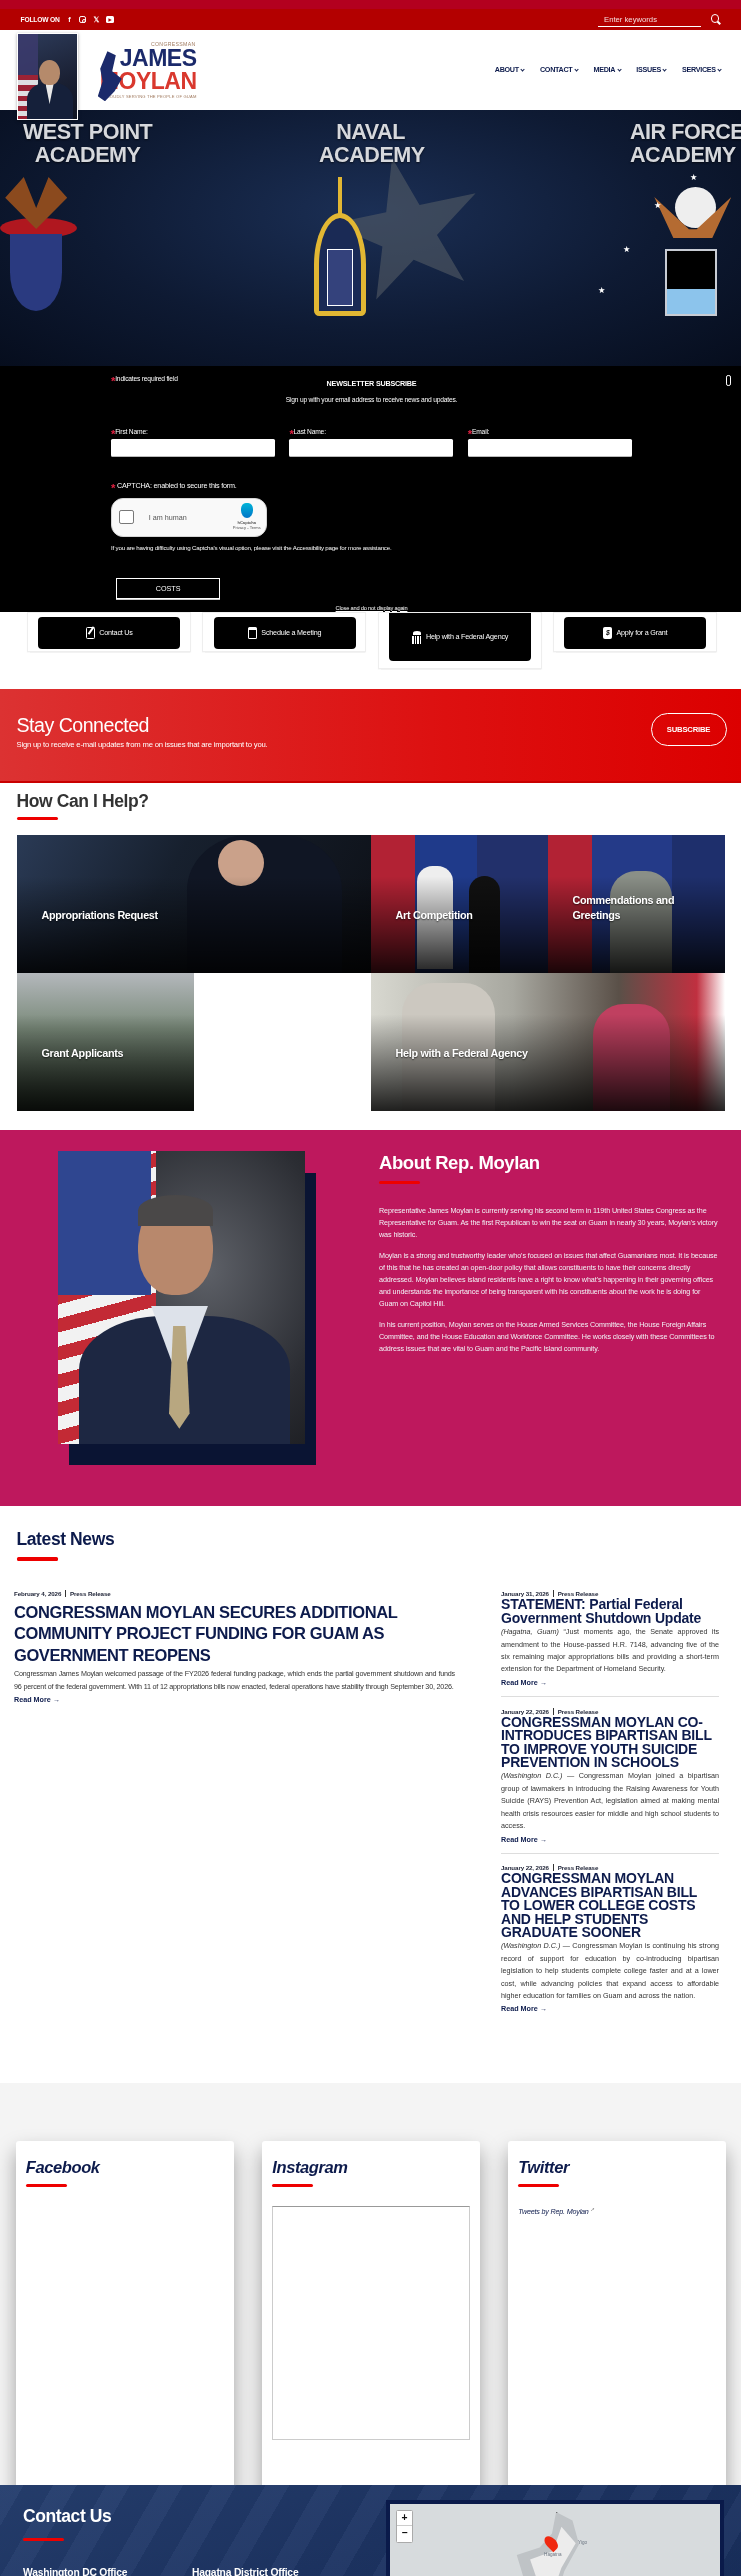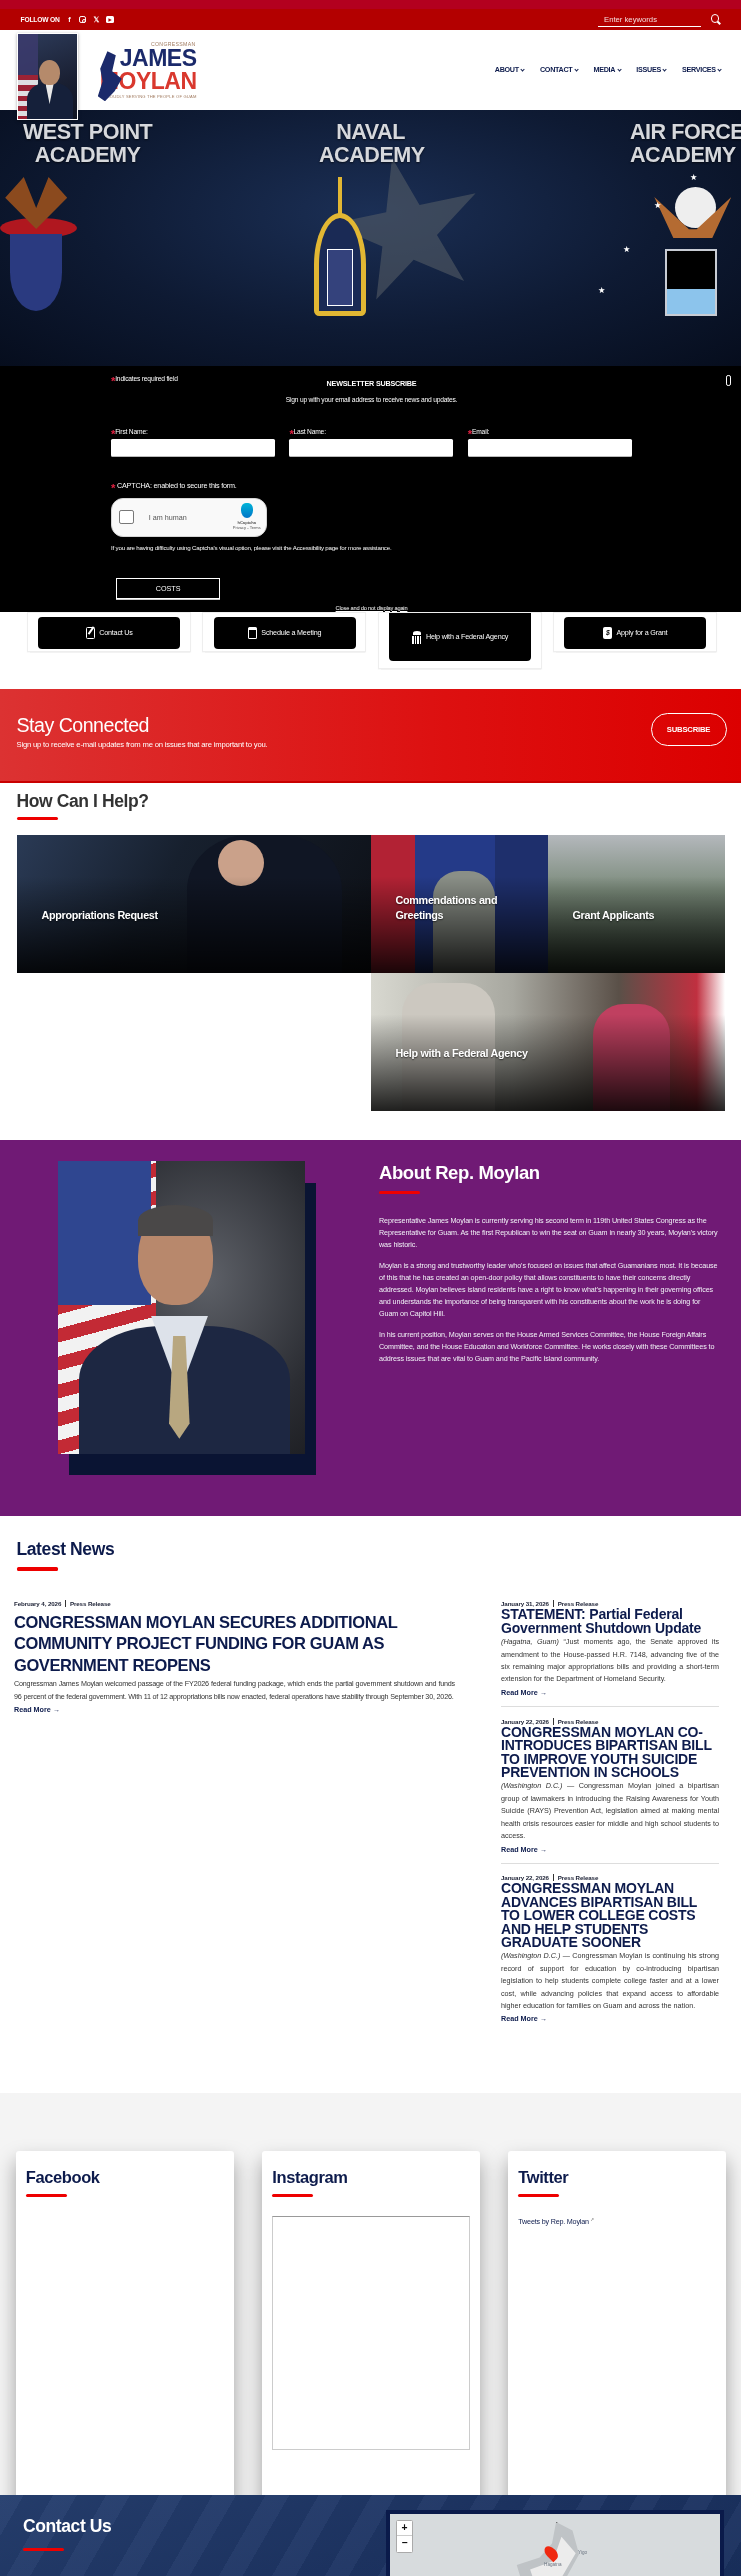--- a/index.html
+++ b/index.html
@@ -122,21 +122,21 @@
   .t-comm { background: linear-gradient(90deg, #b22234 0 25%, #243a88 25% 70%, #1e2f6c 70%); }
   .t-comm .p1 { position: absolute; left: 62px; top: 36px; width: 62px; height: 103px; background: #8a8f87; border-radius: 26px 26px 0 0; }
   .t-flags { background: linear-gradient(180deg, #2a2a2a 0%, #3d3b38 100%); }
   .t-flags .crowd { position: absolute; left: 0; right: 0; top: 15.5px; height: 124px; background: repeating-linear-gradient(90deg, #6b5e58 0 15.5px, #3a3a45 15.5px 23px, #9a9a9a 23px 36px); opacity: .8; }
   .t-grant { background: linear-gradient(180deg, #b4b8bc 0%, #7a8a7a 40%, #3a4a3a 100%); }
   .t-fedagency { grid-column: 3 / 5; background: linear-gradient(90deg, #d8d8d0 0%, #a8a8a0 40%, #5a5048 70%, #c03040 92%, #fff 100%); }
   .t-fedagency .p1 { position: absolute; left: 31px; top: 10.3px; width: 93px; height: 128px; background: #ccc8c0; border-radius: 31px 31px 0 0; }
   .t-fedagency .p2 { position: absolute; left: 222px; top: 31px; width: 77px; height: 107px; background: #c04060; border-radius: 31px 31px 0 0; }
 
   
-  .about { margin-top: 14px; height: 376px; background: #701a75; position: relative; color: #fff; }
+  .about { margin-top: 4px; height: 376px; background: #be185d; position: relative; color: #fff; }
   .about-photo-shadow { position: absolute; left: 69px; top: 43px; width: 247px; height: 292px; background: #0a1433; }
   .about-photo { position: absolute; left: 58px; top: 20.6px; width: 247px; height: 293px; background: radial-gradient(ellipse at 60% 40%, #5e6168 0%, #2b2d33 60%, #17181c 100%); overflow: hidden; }
   .about-photo .flag { position: absolute; left: 0; top: 0; width: 98px; height: 293px; background: repeating-linear-gradient(165deg, #c32a35 0 13.4px, #f2f2f2 13.4px 27px); }
   .about-photo .flag::before { content: ""; position: absolute; left: 0; top: 0; width: 93px; height: 144px; background: #2f4690; }
   .about-photo .suit { position: absolute; left: 20.6px; top: 165px; width: 211px; height: 134px; background: #1d2742; border-radius: 40% 40% 0 0; }
   .about-photo .shirt { position: absolute; left: 93px; top: 155px; width: 57px; height: 77px; background: #dde2ea; clip-path: polygon(0 0, 100% 0, 50% 100%); }
   .about-photo .tie { position: absolute; left: 111px; top: 175px; width: 20.6px; height: 103px; background: #b8a780; clip-path: polygon(20% 0, 80% 0, 100% 85%, 50% 100%, 0 85%); }
   .about-photo .head { position: absolute; left: 80px; top: 46px; width: 75px; height: 98px; background: #b8886c; border-radius: 50% 50% 45% 45%; }
   .about-photo .hair { position: absolute; left: 80px; top: 44px; width: 75px; height: 31px; background: #4a4848; border-radius: 50% 50% 0 0; }
   .about-text { position: absolute; left: 379px; top: 21.6px; width: 340px; }
@@ -156,21 +156,21 @@
   .news-feature p { font-size: 7.2px; line-height: 12.4px; color: #333; text-align: justify; margin-top: 2.1px; letter-spacing: -0.2px; }
   .readmore { display: inline-block; font-size: 7.2px; font-weight: bold; color: #0d1b4c; margin-top: 2.1px; cursor: pointer; }
   .news-side { position: absolute; left: 501px; top: 84px; width: 218px; }
   .side-item { padding-bottom: 9.3px; margin-bottom: 10.3px; border-bottom: 0.5px solid #ddd; }
   .side-item:last-child { border-bottom: none; }
   .side-item h4 { font-size: 14px; line-height: 13.4px; color: #0d1b4c; font-weight: bold; margin-top: 1px; letter-spacing: -0.2px; cursor: pointer; }
   .side-item p { font-size: 7.2px; line-height: 12.4px; color: #333; text-align: justify; margin-top: 1px; }
   .side-item em { font-style: italic; }
 
   
-  .social { background: #f4f4f4; height: 402px; position: relative; }
+  .social { background: #f4f4f4; height: 402px; position: relative; font-style: italic; }
   .feed-card { position: absolute; top: 58px; width: 218px; height: 355px; background: #fff; border-radius: 3.1px; box-shadow: 0 10.3px 20.6px rgba(0,0,0,.35); padding: 16.5px 10.3px; }
   .feed-card .sec-title { color: #0d1b4c; font-size: 16.5px; }
   .feed-card .underline { margin-top: 7.2px; }
   .insta-frame { margin-top: 18.5px; width: 198px; height: 234px; border: 0.5px solid #ccc; border-top: 1px solid #999; }
   .tweets-link { margin-top: 19.6px; font-size: 7.2px; color: #0d1b4c; letter-spacing: -0.2px; cursor: pointer; }
   .ext { font-size: 4.6px; color: #777; vertical-align: super; margin-left: 1.5px; }
 
   
   .footer { background: linear-gradient(160deg, #253e6e 0%, #1d3463 40%, #152b57 100%); height: 217px; position: relative; color: #fff; overflow: hidden; }
   .footer::before { content: ""; position: absolute; inset: 0; background: repeating-linear-gradient(120deg, rgba(255,255,255,.03) 0 20.6px, rgba(0,0,0,.04) 20.6px 46px); }
@@ -352,20 +352,25 @@
 
 <div class="help">
   <h2 class="sec-title">How Can I Help?</h2>
   <div class="underline"></div>
   <div class="help-grid">
     <a class="tile t-approp">
       <div class="fig"></div>
       <div class="face"></div>
       <span class="tile-label">Appropriations Request</span>
     </a>
+    <a class="tile t-art">
+      <div class="p1"></div>
+      <div class="p2"></div>
+      <span class="tile-label">Art Competition</span>
+    </a>
     <a class="tile t-comm">
       <div class="p1"></div>
       <span class="tile-label" style="width:103px;">Commendations and Greetings</span>
     </a>
     <a class="tile t-grant">
       <span class="tile-label">Grant Applicants</span>
     </a>
     <a class="tile t-fedagency">
       <div class="p1"></div>
       <div class="p2"></div>

